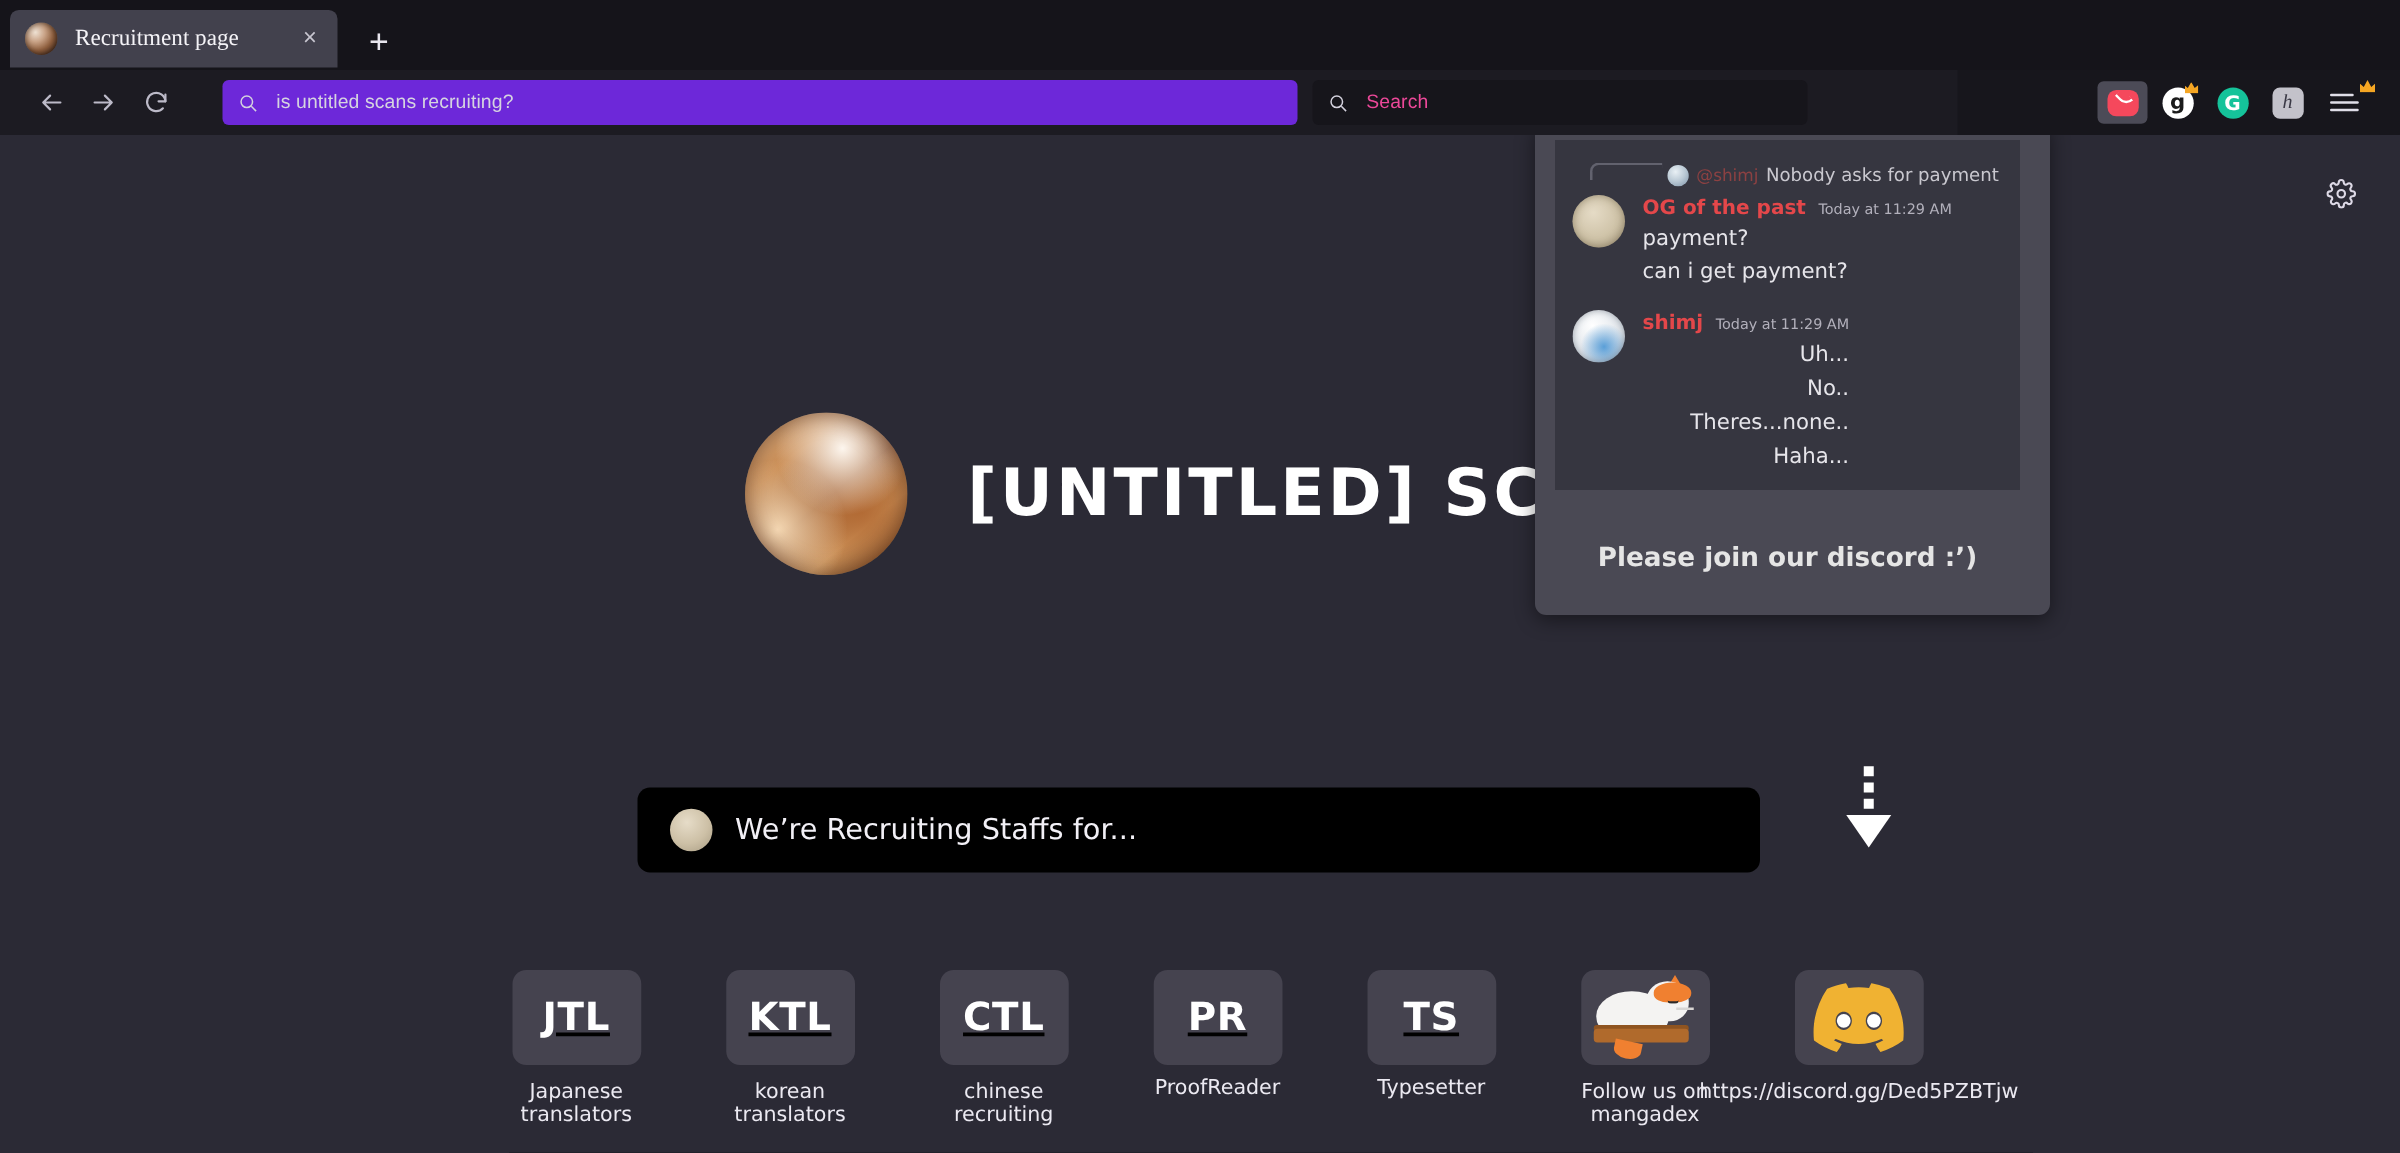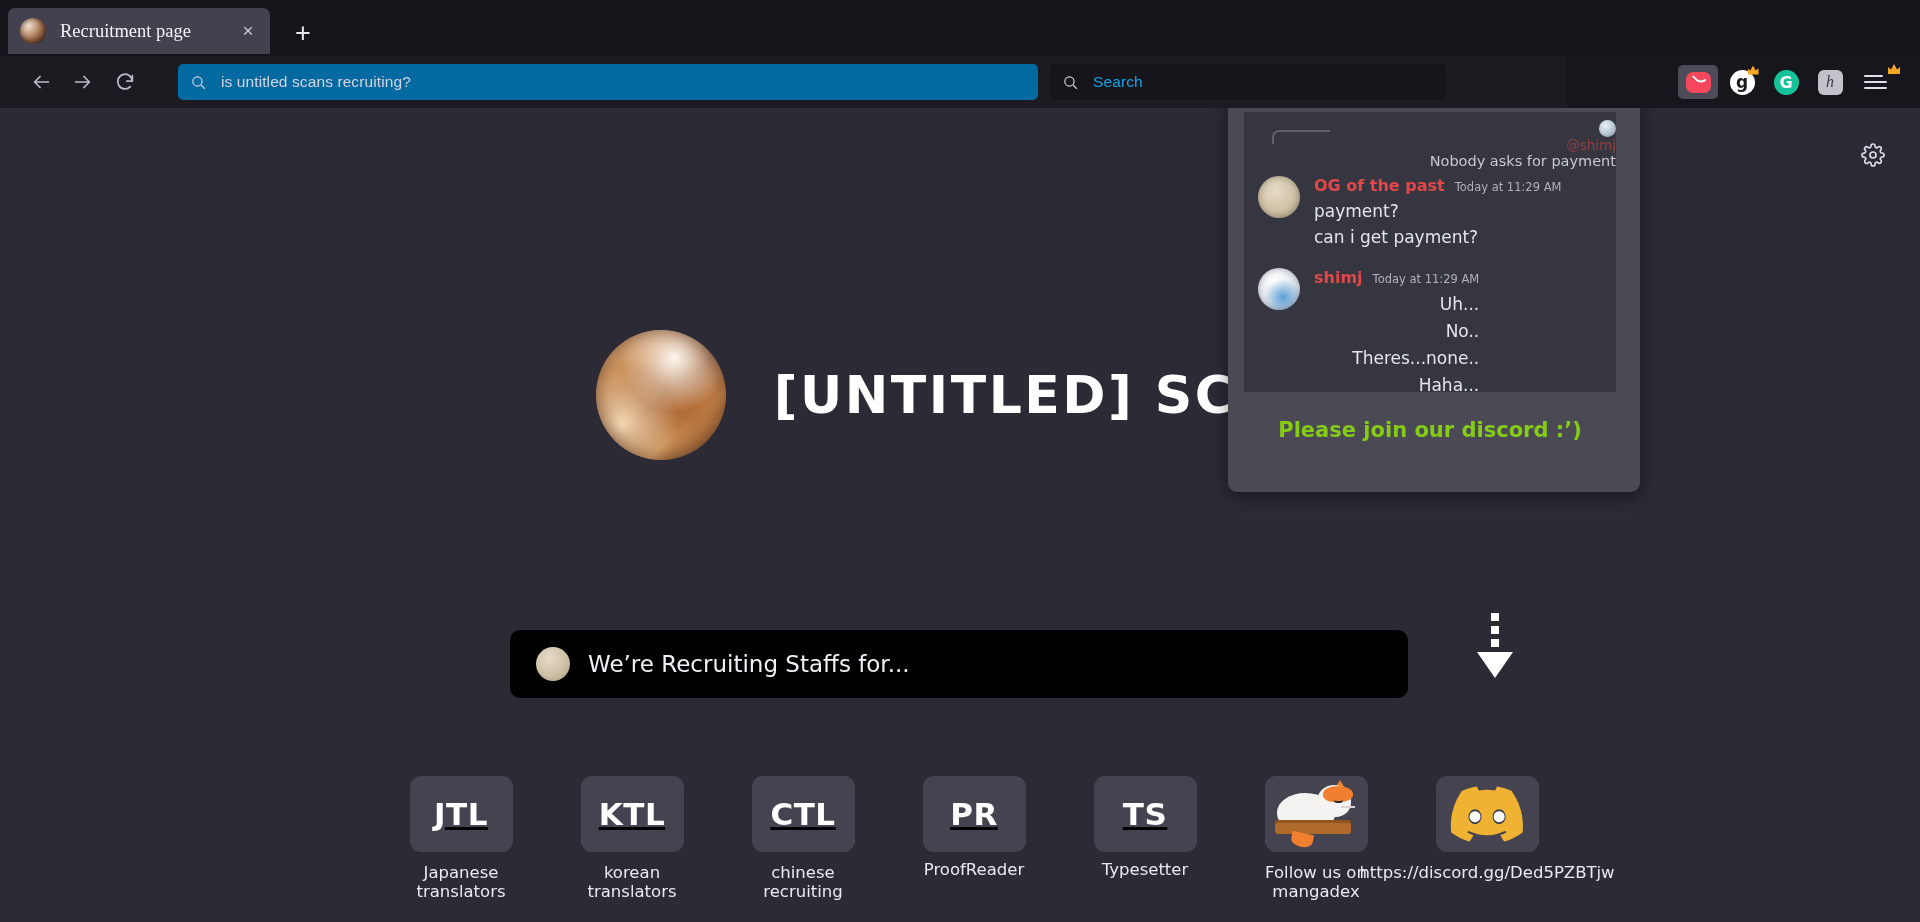--- a/index.html
+++ b/index.html
@@ -71,21 +71,21 @@
     width: 42px; height: 34px;
     display: flex; align-items: center; justify-content: center;
     color: #b8b6c4; flex: 0 0 auto;
   }
   .nav-btn.back  { margin-left: 12px; }
   .nav-btn svg { width: 22px; height: 22px; fill: none; stroke: #bcbac8; stroke-width: 1.9; stroke-linecap: round; stroke-linejoin: round; }
 
   #urlbar {
     margin-left: 32px;
     width: 860px; height: 36px;
-    background: #0369a1;
+    background: #6d28d9;
     border-radius: 5px;
     display: flex; align-items: center;
     padding: 0 12px;
     flex: 0 0 auto;
   }
   #searchbar {
     margin-left: 12px;
     width: 396px; height: 36px;
     background: #16151b;
     border-radius: 5px;
@@ -95,21 +95,21 @@
   }
   .bar-icon { width: 17px; height: 17px; flex: 0 0 auto; }
   .bar-icon svg { width: 17px; height: 17px; fill: none; stroke: #d4d2de; stroke-width: 1.7; }
   .bar-text {
     margin-left: 14px;
     font-size: 15.5px;
     color: #d6d4e0;
     letter-spacing: .1px;
     white-space: nowrap;
   }
-  .bar-text.placeholder { color: #0ea5e9; }
+  .bar-text.placeholder { color: #ec4899; }
 
   #ext-icons {
     margin-left: auto; margin-right: 6px;
     display: flex; align-items: center; gap: 4px;
   }
   .ext {
     width: 40px; height: 34px;
     display: flex; align-items: center; justify-content: center;
     border-radius: 5px; position: relative;
   }
@@ -337,24 +337,23 @@
     z-index: 20;
     padding: 14px 16px 0 16px;
   }
   #discord-messages {
     width: 372px; height: 280px;
     background: #363640;
     overflow: hidden;
     position: relative;
   }
   .reply-ctx {
-    display: flex; align-items: flex-end;
-    padding: 8px 0 2px 0;
+    display: flex; align-items: center;
+    padding: 20px 0 2px 0;
     position: relative;
-    flex-direction: column;
   }
   .reply-spine {
     position: absolute; left: 28px; top: 18px;
     width: 58px; height: 14px;
     border-left: 2px solid #62626e;
     border-top: 2px solid #62626e;
     border-top-left-radius: 7px;
   }
   .reply-av {
     width: 17px; height: 17px; border-radius: 50%;
@@ -395,22 +394,22 @@
     font-family: "DejaVu Sans", sans-serif;
   }
   .msg-line {
     font-size: 17px; color: #e6e5ea; margin-top: 6px;
     font-family: "DejaVu Sans", sans-serif;
   }
   .msg-line.tight { margin-top: 7px; text-align: right; }
   #discord-cta {
     width: 372px;
     text-align: center;
-    padding-top: 26px;
-    font-size: 21px; font-weight: bold; color: #84cc16;
+    padding-top: 42px;
+    font-size: 21px; font-weight: bold; color: #e5e5e5;
     font-family: "DejaVu Sans", sans-serif;
   }
 </style>
 </head>
 <body>
 
 <div id="browser-chrome">
 
   <div id="tabstrip">
     <div class="tab">

